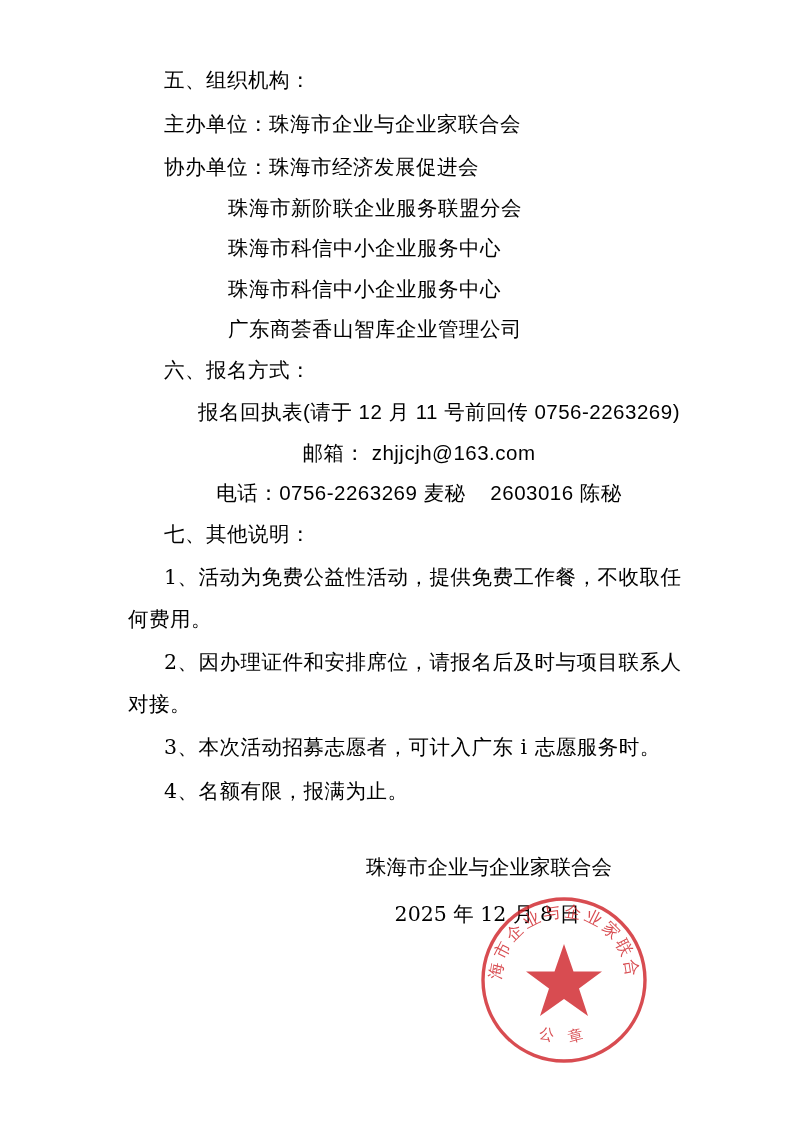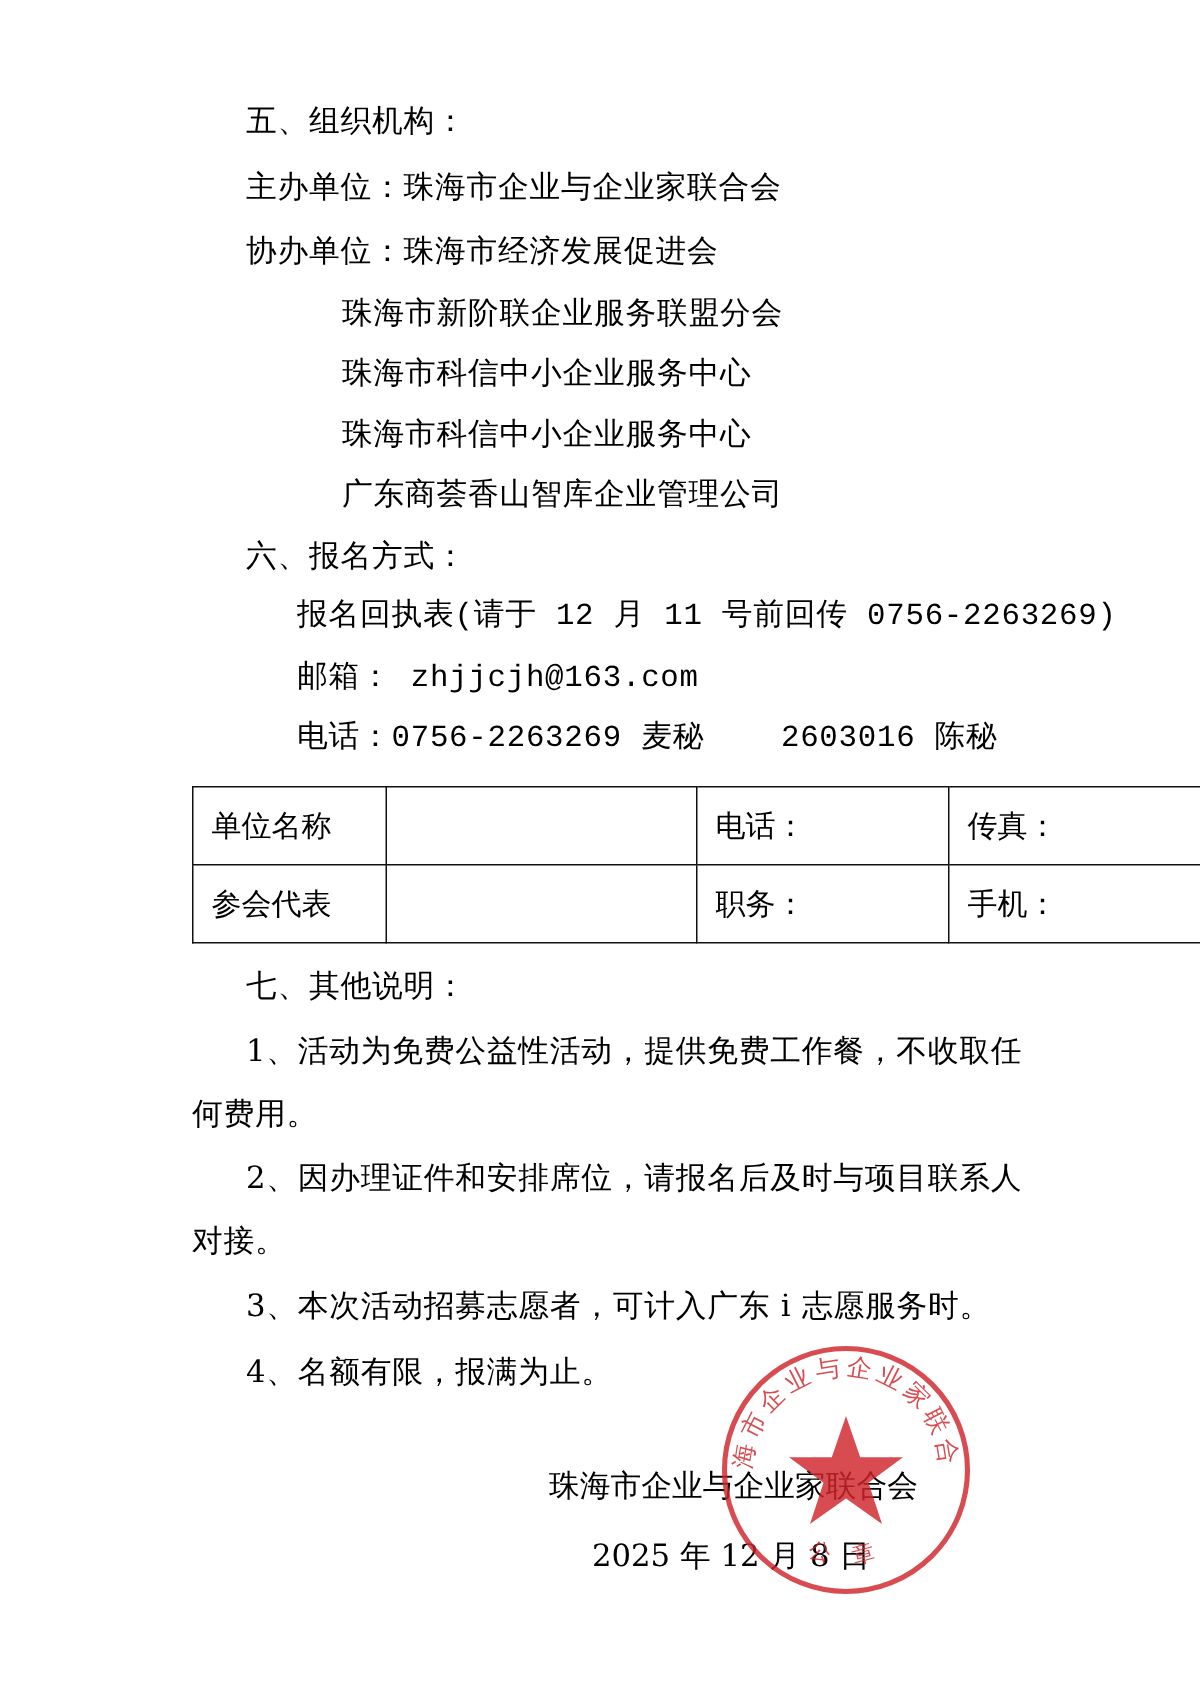--- a/index.html
+++ b/index.html
@@ -45,21 +45,22 @@
   .indent-2 {
     padding-left: 100px;
   }
   .indent-3 {
     padding-left: 70px;
   }
   .gap-med {
     margin-bottom: 21px;
   }
   .mono-ish {
-    font-family: Liberation Mono, monospace;
+    font-family: Liberation Sans, sans-serif;
+    text-align: center;
   }
   table.form {
     border-collapse: collapse;
     width: 572px;
     margin: 12px 0 18px 0;
     margin-left: 0px;
     table-layout: fixed;
   }
   table.form td {
     border: 1.2px solid #111;
@@ -116,36 +117,20 @@
   <div class="line body-line indent-2">珠海市科信中小企业服务中心</div>
   <div class="line body-line indent-2">珠海市科信中小企业服务中心</div>
   <div class="line body-line indent-2">广东商荟香山智库企业管理公司</div>
 
   <div class="line sec-head">六、报名方式：</div>
 
   <div class="line body-line indent-3 mono-ish">报名回执表(请于 12 月 11 号前回传 0756-2263269)</div>
   <div class="line body-line indent-3 mono-ish">邮箱： zhjjcjh@163.com</div>
   <div class="line body-line indent-3 mono-ish">电话：0756-2263269 麦秘    2603016 陈秘</div>
 
-  <table class="form">
-    <tbody>
-        <tr>
-      <td class="c1">单位名称</td>
-      <td class="c2"></td>
-      <td class="c3">电话：</td>
-      <td class="c4">传真：</td>
-    </tr>
-    <tr>
-      <td class="c1">参会代表</td>
-      <td class="c2"></td>
-      <td class="c3">职务：</td>
-      <td class="c4">手机：</td>
-    </tr>
-  </tbody>
-    </table>
 
   <div class="line sec-head" style="margin-bottom:20px;">七、其他说明：</div>
 
   <div class="line gap-med indent-1">1、活动为免费公益性活动，提供免费工作餐，不收取任</div>
   <div class="line gap-med">何费用。</div>
   <div class="line gap-med indent-1">2、因办理证件和安排席位，请报名后及时与项目联系人</div>
   <div class="line gap-med">对接。</div>
   <div class="line gap-med indent-1">3、本次活动招募志愿者，可计入广东 i 志愿服务时。</div>
   <div class="line gap-med indent-1">4、名额有限，报满为止。</div>
 

